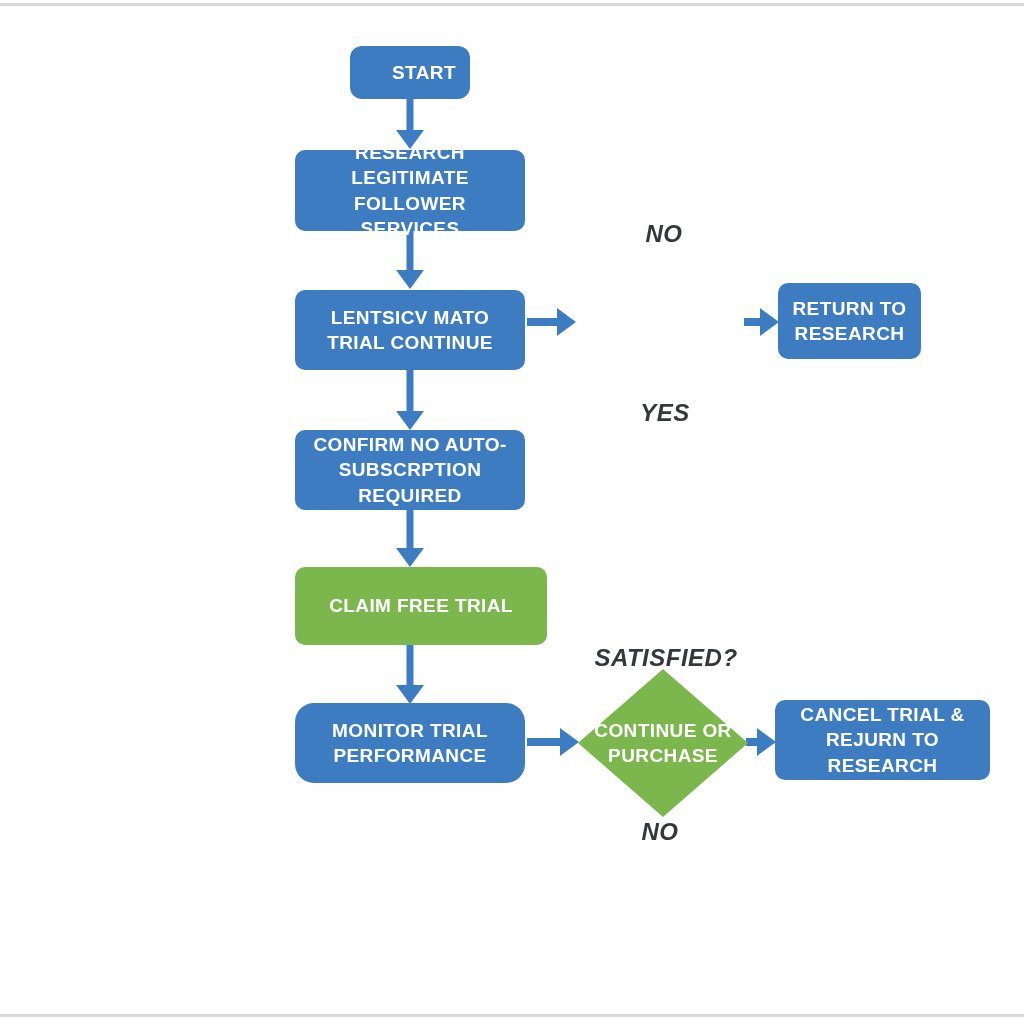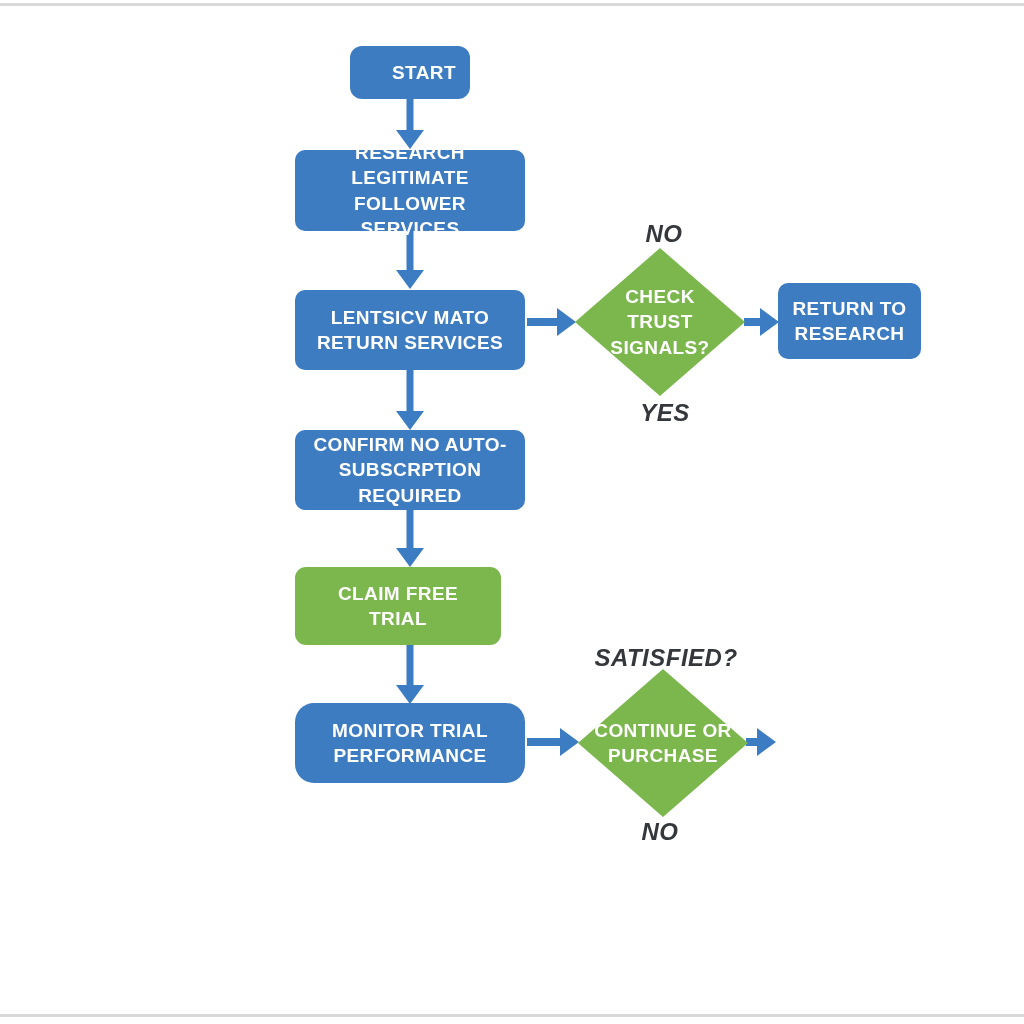--- a/index.html
+++ b/index.html
@@ -132,37 +132,32 @@
     <g fill="var(--arrow)" stroke="var(--arrow)">
       <line x1="746" y1="742" x2="758" y2="742" stroke-width="8"></line>
       <polygon points="757,728 757,756 776,742" stroke="none"></polygon>
     </g>
   </svg>
 
   <div class="node process start" style="left:350px;top:46px;width:120px;height:53px;">START</div>
 
   <div class="node process" style="left:295px;top:150px;width:230px;height:81px;">RESEARCH LEGITIMATE FOLLOWER SERVICES</div>
 
-  <div class="node process" style="left:295px;top:290px;width:230px;height:80px;">LENTSICV MATO RETURN SERVICES</div>
+  <div class="node process" style="left:295px;top:290px;width:230px;height:80px;">LENTSICV MATO TRIAL CONTINUE</div>
 
   <div class="node process" style="left:295px;top:430px;width:230px;height:80px;">CONFIRM NO AUTO-SUBSCRPTION REQUIRED</div>
 
-  <div class="node process-green" style="left:295px;top:567px;width:206px;height:78px;border-radius:11px;">CLAIM FREE TRIAL</div>
+  <div class="node process-green" style="left:295px;top:567px;width:252px;height:78px;">CLAIM FREE TRIAL</div>
 
   <div class="node process" style="left:295px;top:703px;width:230px;height:80px;border-radius:19px;">MONITOR TRIAL PERFORMANCE</div>
 
   <div class="node process" style="left:778px;top:283px;width:143px;height:76px;">RETURN TO RESEARCH</div>
 
+  <div class="node process" style="left:775px;top:700px;width:215px;height:80px;padding:6px 8px;">CANCEL TRIAL &amp; REJURN TO RESEARCH</div>
 
-  <div class="diamond" style="left:575px;top:248px;width:170px;height:148px;">
-    <svg width="170" height="148" viewBox="0 0 170 148">
-      <polygon points="85,0 170,74 85,148 0,74" fill="var(--decision-green)"></polygon>
-    </svg>
-    <div class="dtext">CHECK TRUST SIGNALS?</div>
-  </div>
 
   <div class="diamond" style="left:578px;top:669px;width:170px;height:148px;">
     <svg width="170" height="148" viewBox="0 0 170 148">
       <polygon points="85,0 170,74 85,148 0,74" fill="var(--decision-green)"></polygon>
     </svg>
     <div class="dtext" style="width:160px;">CONTINUE OR PURCHASE</div>
   </div>
 
   <div class="edge-label" style="left:664px;top:234px;">NO</div>
 

